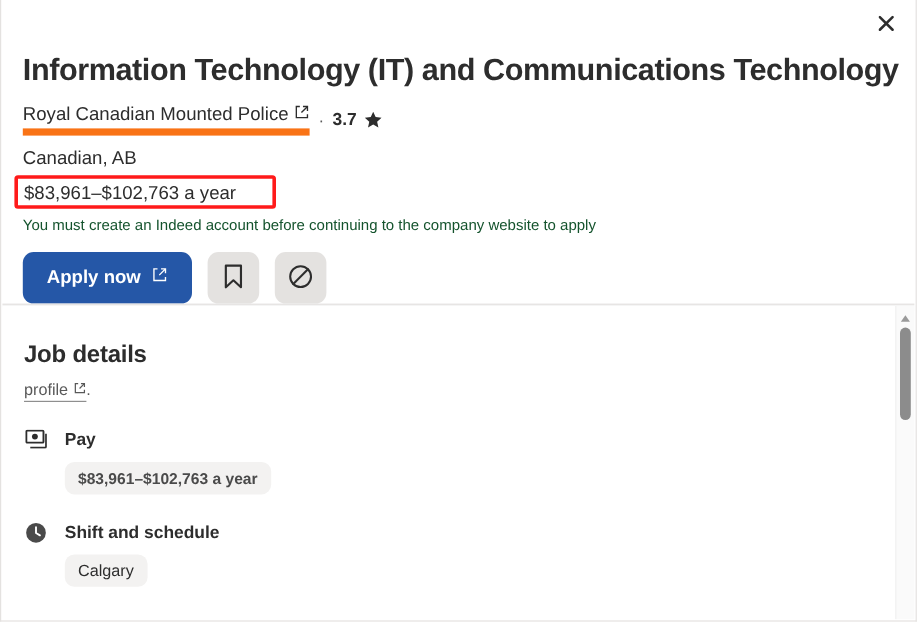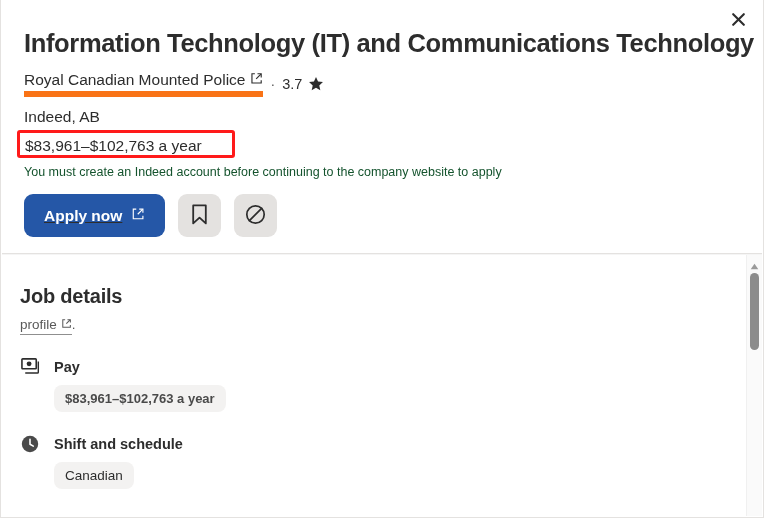--- a/index.html
+++ b/index.html
@@ -43,24 +43,24 @@
     border: none;
     cursor: pointer;
     padding: 0;
     z-index: 5;
   }
   .close-btn svg { display: block; }
 
   
   .header {
     position: absolute;
-    top: 0;
+    top: 16px;
     left: 0;
     right: 16px;
-    padding: 28px 22px 0 23px;
+    padding: 28px 22px 0 18px;
     box-sizing: border-box;
   }
 
   .job-title {
     margin: 0;
     font-size: 25.5px;
     line-height: 31px;
     font-weight: 700;
     letter-spacing: -0.35px;
     color: #2d2d2d;
@@ -84,21 +84,21 @@
     border-bottom: 6px solid #f97316;
     padding-bottom: 1px;
     cursor: pointer;
   }
   .dot-sep {
     margin: 0 7px;
     color: #595959;
     font-size: 14px;
     line-height: 1;
   }
-  .rating-value { font-size: 14.5px; color: #2d2d2d; }
+  .rating-value { font-size: 14.5px; color: #2d2d2d; font-weight: bold; }
   .star-icon { margin-left: 6px; display: inline-flex; }
 
   .location {
     margin-top: 10px;
     font-size: 15.5px;
     line-height: 20px;
     color: #2d2d2d;
   }
 
   
@@ -131,21 +131,20 @@
     line-height: 16px;
     color: #14532d;
   }
 
   
   .actions {
     margin-top: 14px;
     display: flex;
     align-items: center;
     gap: 13px;
-    text-decoration: underline;
   }
   .apply-btn {
     display: inline-flex;
     align-items: center;
     gap: 9px;
     height: 43px;
     padding: 0 20px;
     background: #2557a7;
     color: #ffffff;
     border: none;
@@ -327,21 +326,21 @@
       </a>
       <span class="dot-sep">·</span>
       <span class="rating-value">3.7</span>
       <span class="star-icon">
         <svg width="16" height="16" viewBox="0 0 20 20" aria-hidden="true">
           <path d="M10 1.3 L12.55 7.0 L18.7 7.6 L14.1 11.75 L15.4 17.9 L10 14.7 L4.6 17.9 L5.9 11.75 L1.3 7.6 L7.45 7.0 Z" fill="#2d2d2d"></path>
         </svg>
       </span>
     </div>
 
-    <div class="location">Indeed, AB</div>
+    <div class="location">Canadian, AB</div>
 
     <div class="salary-wrap">
       <div class="salary-text">$83,961–$102,763 a year</div>
       <div class="salary-highlight"></div>
     </div>
 
     <div class="apply-note">You must create an Indeed account before continuing to the company website to apply</div>
 
     <div class="actions">
       <button class="apply-btn">
@@ -415,21 +414,21 @@
         <div class="detail-head">
           <span class="detail-icon">
             <svg width="18" height="18" viewBox="0 0 18 18" aria-hidden="true">
               <circle cx="9" cy="9" r="8.2" fill="#4a4a4a"></circle>
               <path d="M9 4.3 V9.2 L12.3 11.1" fill="none" stroke="#ffffff" stroke-width="1.6" stroke-linecap="round" stroke-linejoin="round"></path>
             </svg>
           </span>
           <span class="detail-label">Shift and schedule</span>
         </div>
         <div class="badge-row">
-          <span class="badge plain">Canadian</span>
+          <span class="badge plain">Calgary</span>
         </div>
       </div>
 
     </div>
   </div>
 
   <div class="scrollbar">
     <div class="scroll-arrow-up">
       <span>
         <svg width="9" height="7" viewBox="0 0 9 7" aria-hidden="true">

